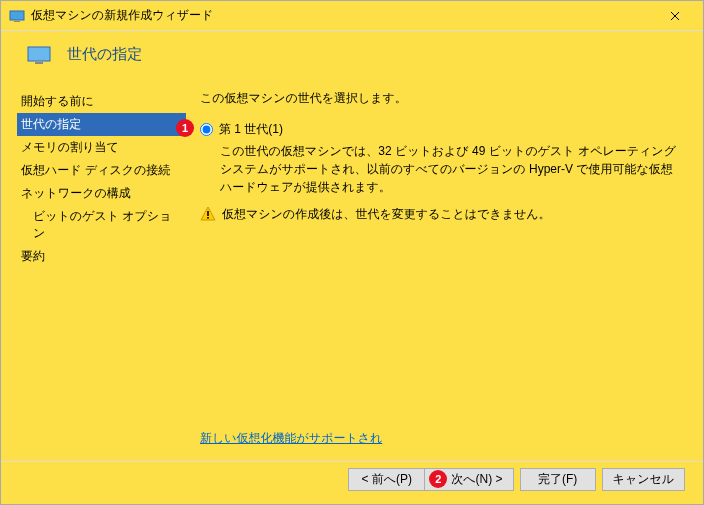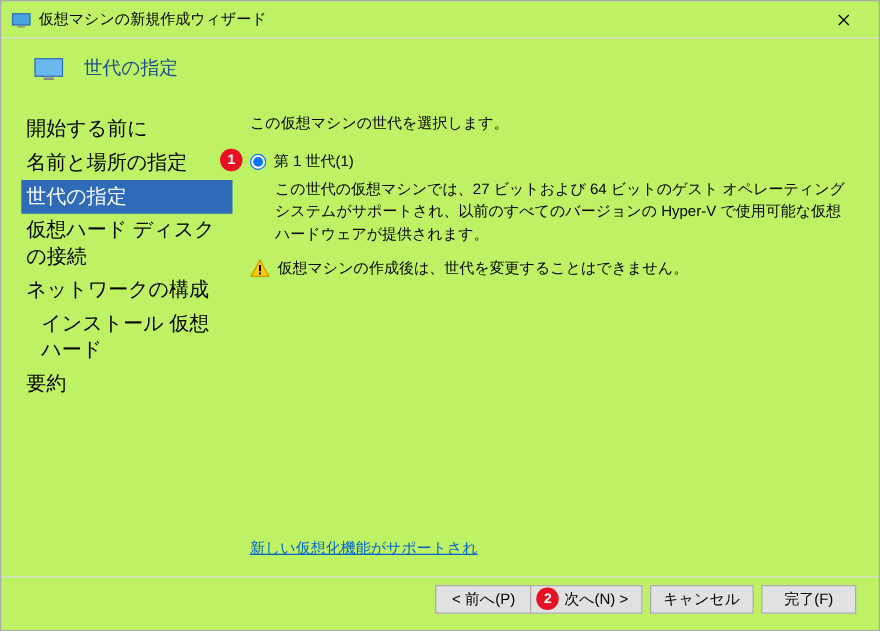--- a/index.html
+++ b/index.html
@@ -1,38 +1,38 @@
 <!DOCTYPE html>
 <html><head>
 <meta charset="utf-8">
 <style>
 * { box-sizing: border-box; margin: 0; padding: 0; }
 body { font-family: "Meiryo UI", "Yu Gothic UI", sans-serif; font-size: 12px; background: #fff; color: #000; }
-.window { width: 704px; height: 505px; border: 1px solid #aaa; background: #bef264; position: relative; }
+.window { width: 704px; height: 505px; border: 1px solid #aaa; background: #fde047; position: relative; }
 .titlebar { height: 30px; display: flex; align-items: center; padding: 0 8px; border-bottom: 1px solid #ddd; }
 .title-icon { width: 16px; height: 16px; margin-right: 6px; display: inline-flex; align-items: center; justify-content: center; }
 .title-icon svg { width: 16px; height: 16px; }
 .title-text { flex: 1; font-size: 12px; }
 .close-btn { width: 40px; height: 28px; display: flex; align-items: center; justify-content: center; cursor: pointer; }
 .header { padding: 14px 20px 18px 26px; display: flex; align-items: center; gap: 16px; }
 .header-icon { width: 24px; height: 18px; }
 .header-title { font-size: 15px; color: #1a4e8c; font-weight: normal; }
 .content { display: flex; height: 380px; border-bottom: 1px solid #ddd; }
 .sidebar { width: 185px; padding: 8px 0 0 16px; }
-.side-item { padding: 3px 4px; font-size: 16px; color: #000; cursor: pointer; }
+.side-item { padding: 3px 4px; font-size: 12px; color: #000; cursor: pointer; }
 .side-item.active { background: #2e6bb8; color: #fff; }
 .side-item.indent { padding-left: 16px; }
 .main { flex: 1; padding: 8px 22px 0 14px; position: relative; }
 .instruction { margin-bottom: 14px; }
 .opt-group { margin-bottom: 10px; }
 .opt-row { display: flex; align-items: center; gap: 6px; margin-bottom: 4px; position: relative; }
 .opt-row input[type=radio] { margin: 0; }
 .opt-desc { padding-left: 20px; line-height: 1.5; color: #000; }
 .badge { position: absolute; left: -24px; top: -2px; width: 18px; height: 18px; border-radius: 50%; background: #e81123; color: #fff; font-size: 11px; font-weight: bold; display: flex; align-items: center; justify-content: center; }
-.warn-row { display: flex; gap: 6px; align-items: center; margin-top: 4px; }
+.warn-row { display: flex; gap: 6px; align-items: flex-start; margin-top: 4px; }
 .warn-icon { width: 16px; height: 16px; flex-shrink: 0; }
 .link { color: #0066cc; text-decoration: underline; cursor: pointer; position: absolute; bottom: 14px; left: 14px; }
 .footer { position: absolute; bottom: 0; left: 0; right: 0; height: 50px; display: flex; align-items: center; justify-content: flex-end; padding: 0 18px; gap: 6px; }
 .btn { min-width: 76px; height: 23px; border: 1px solid #adadad; background: #e1e1e1; font-size: 12px; cursor: pointer; padding: 0 10px; display: inline-flex; align-items: center; justify-content: center; position: relative; }
 .btn-group { display: inline-flex; }
 .btn-group .btn:first-child { border-right: none; }
 .footer .badge-inline { position: absolute; left: 4px; width: 18px; height: 18px; border-radius: 50%; background: #e81123; color: #fff; font-size: 11px; font-weight: bold; display: flex; align-items: center; justify-content: center; }
 .btn.next { padding-left: 26px; }
 </style>
 </head>
@@ -61,38 +61,38 @@
           <rect x="1" y="1" width="22" height="14" fill="#6bb8ef" stroke="#2e6bb8"></rect>
           <rect x="8" y="16" width="8" height="2" fill="#888"></rect>
         </svg>
     </span>
     <h1 class="header-title">世代の指定</h1>
   </div>
 
   <div class="content">
     <div class="sidebar">
       <div class="side-item">開始する前に</div>
-      <div class="side-item">名前と場所の指定</div>
       <div class="side-item active">世代の指定</div>
+      <div class="side-item">メモリの割り当て</div>
       <div class="side-item">仮想ハード ディスクの接続</div>
       <div class="side-item">ネットワークの構成</div>
-      <div class="side-item indent">インストール 仮想ハード</div>
+      <div class="side-item indent">ビットのゲスト オプション</div>
       <div class="side-item">要約</div>
     </div>
 
     <div class="main">
       <div class="instruction">この仮想マシンの世代を選択します。</div>
 
       <div class="opt-group">
         <div class="opt-row">
           <span class="badge">1</span>
           <input type="radio" name="gen" checked="" style="">
           <label>第 1 世代(1)</label>
         </div>
-        <div class="opt-desc">この世代の仮想マシンでは、27 ビットおよび 64 ビットのゲスト オペレーティング システムがサポートされ、以前のすべてのバージョンの Hyper-V で使用可能な仮想ハードウェアが提供されます。</div>
+        <div class="opt-desc">この世代の仮想マシンでは、32 ビットおよび 49 ビットのゲスト オペレーティング システムがサポートされ、以前のすべてのバージョンの Hyper-V で使用可能な仮想ハードウェアが提供されます。</div>
       </div>
 
       <div class="opt-group">
       </div>
 
       <div class="warn-row">
         <span class="warn-icon">
           <svg viewBox="0 0 16 16">
               <path d="M8 1 L15 14 L1 14 Z" fill="#ffcc00" stroke="#cc9900"></path>
               <rect x="7.2" y="5" width="1.6" height="5" fill="#000"></rect>
@@ -107,17 +107,17 @@
   </div>
 
   <div class="footer">
     <div class="btn-group">
       <button class="btn">&lt; 前へ(P)</button>
       <button class="btn next">
         <span class="badge-inline">2</span>
         <span>次へ(N) &gt;</span>
       </button>
     </div>
+    <button class="btn">完了(F)</button>
     <button class="btn">キャンセル</button>
-    <button class="btn">完了(F)</button>
   </div>
 
 </div>
 
 </body></html>

